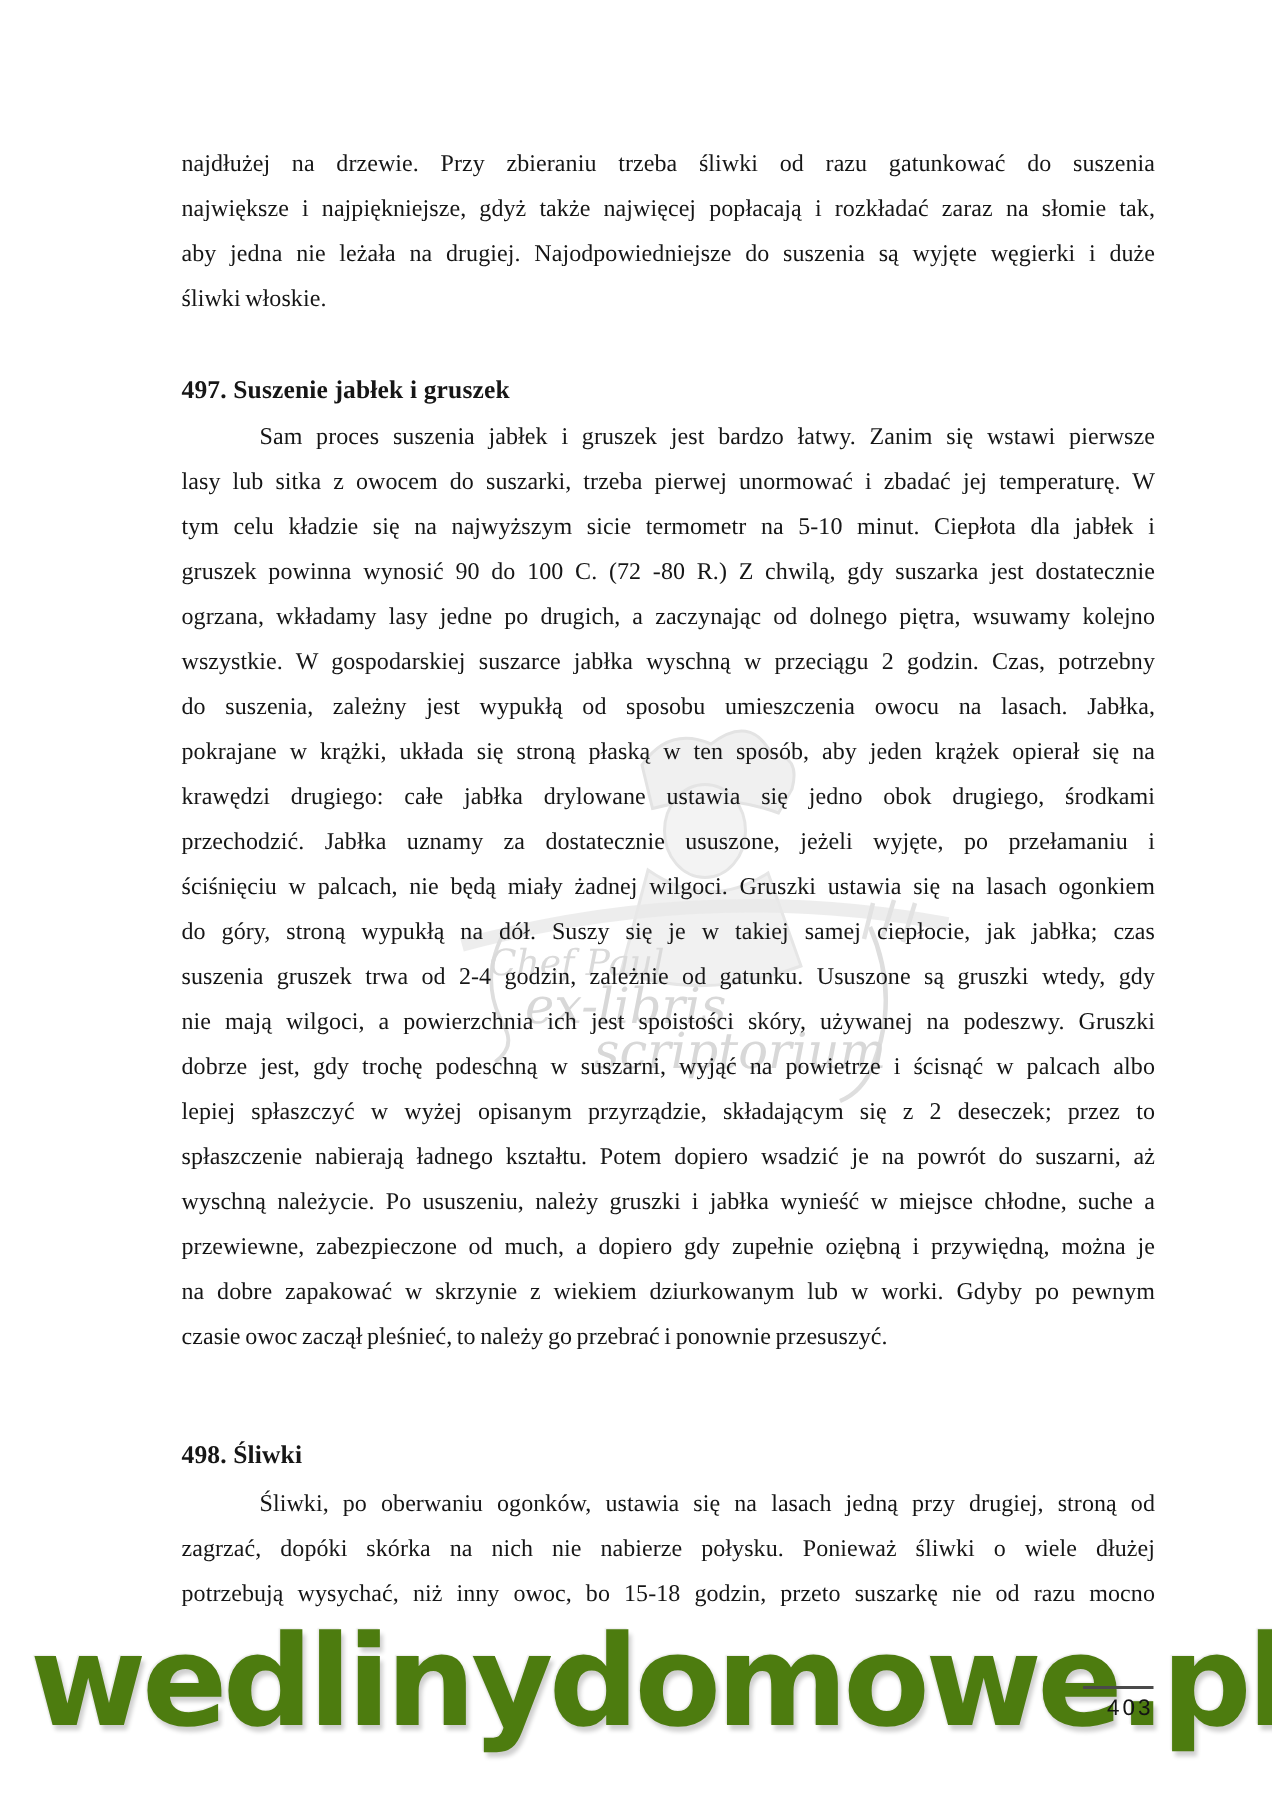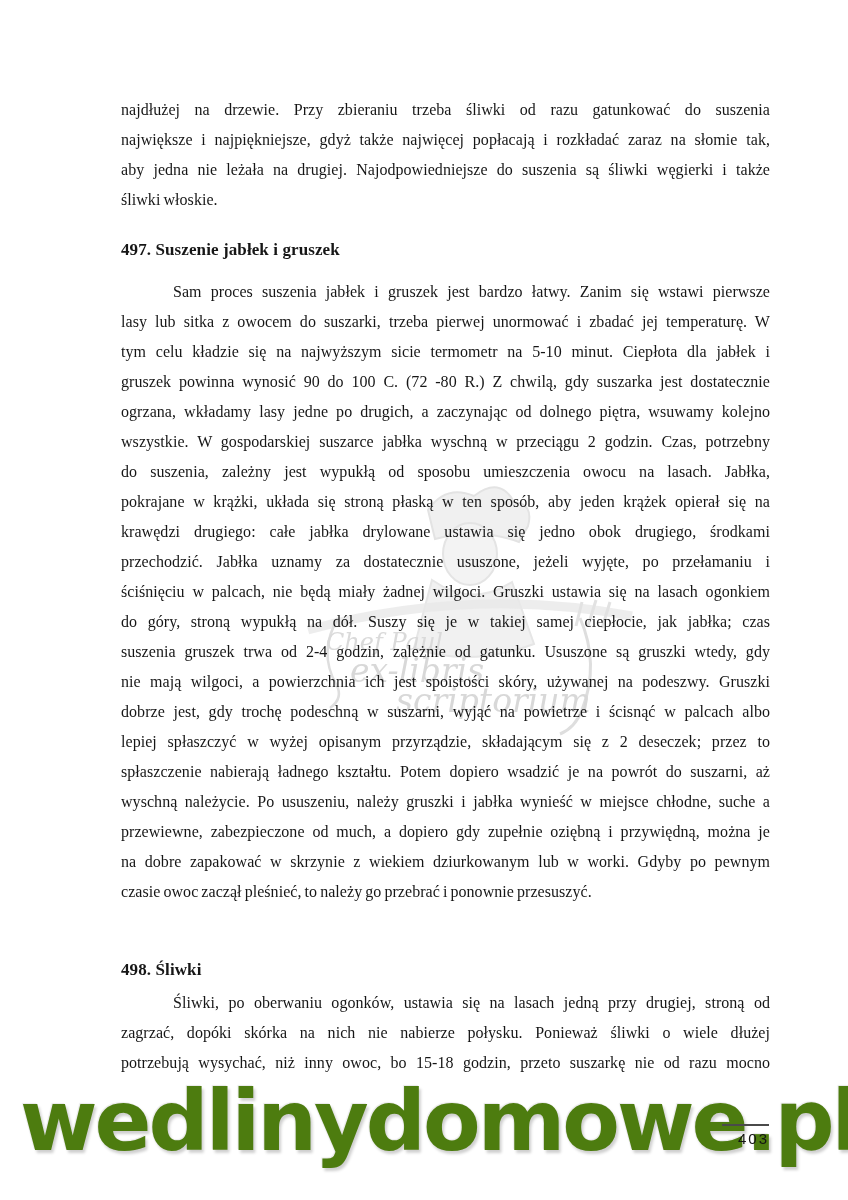--- a/index.html
+++ b/index.html
@@ -58,25 +58,25 @@
     <text x="46" y="182" font-size="24" fill="#dadada">Chef Paul</text>
     <text x="70" y="214" font-size="33" fill="#d8d8d8">ex-libris</text>
     <text x="116" y="244" font-size="33" fill="#d8d8d8">scriptorium</text>
   </svg>
 
   <div id="site-wm">wedlinydomowe.pl</div>
 
   <div class="tblock" style="top:95px">
       <div class="line">najdłużej na drzewie. Przy zbieraniu trzeba śliwki od razu gatunkować do suszenia</div>
       <div class="line">największe i najpiękniejsze, gdyż także najwięcej popłacają i rozkładać zaraz na słomie tak,</div>
-      <div class="line">aby jedna nie leżała na drugiej. Najodpowiedniejsze do suszenia są śliwki węgierki i także</div>
+      <div class="line">aby jedna nie leżała na drugiej. Najodpowiedniejsze do suszenia są wyjęte węgierki i duże</div>
       <div class="line last-left">śliwki włoskie.</div>
     </div>
 
-  <div class="tblock heading" style="top:235px">497. Suszenie jabłek i gruszek</div>
+  <div class="tblock heading" style="top:245px">497. Suszenie jabłek i gruszek</div>
 
   <div class="tblock" style="top:277px">
       <div class="line indent">Sam proces suszenia jabłek i gruszek jest bardzo łatwy. Zanim się wstawi pierwsze</div>
       <div class="line">lasy lub sitka z owocem do suszarki, trzeba pierwej unormować i zbadać jej temperaturę. W</div>
       <div class="line">tym celu kładzie się na najwyższym sicie termometr na 5-10 minut. Ciepłota dla jabłek i</div>
       <div class="line">gruszek powinna wynosić 90 do 100 C. (72 -80 R.) Z chwilą, gdy suszarka jest dostatecznie</div>
       <div class="line">ogrzana, wkładamy lasy jedne po drugich, a zaczynając od dolnego piętra, wsuwamy kolejno</div>
       <div class="line">wszystkie. W gospodarskiej suszarce jabłka wyschną w przeciągu 2 godzin. Czas, potrzebny</div>
       <div class="line">do suszenia, zależny jest wypukłą od sposobu umieszczenia owocu na lasach. Jabłka,</div>
       <div class="line">pokrajane w krążki, układa się stroną płaską w ten sposób, aby jeden krążek opierał się na</div>

